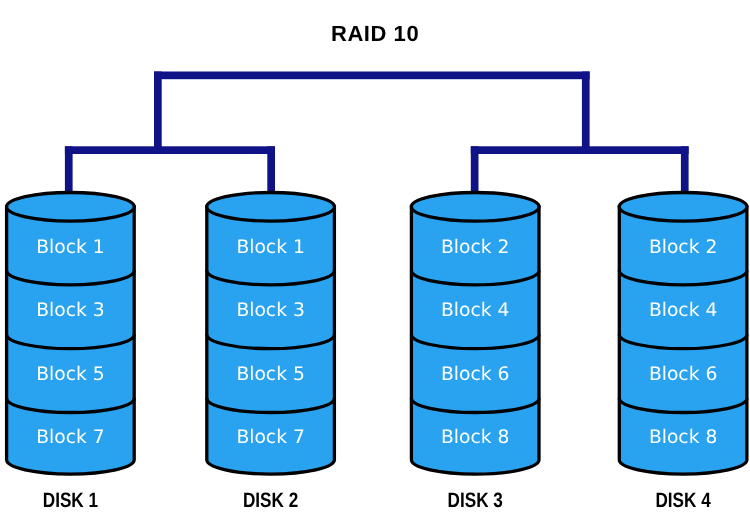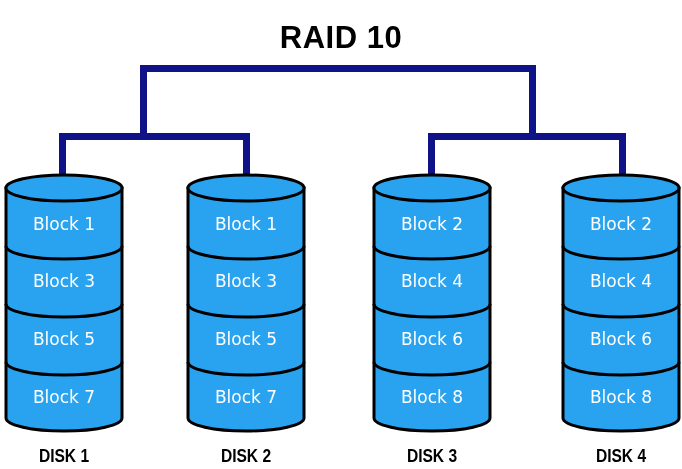--- a/index.html
+++ b/index.html
@@ -22,21 +22,21 @@
     height:469px;
     background:var(--background);
     overflow:hidden;
   }
   .title{
     position:absolute;
     top:20px;
     left:0;
     width:682px;
     text-align:center;
-    font-size:31px;
+    font-size:20px;
     font-weight:bold;
     color:var(--title-text);
     letter-spacing:0.5px;
   }
   .conn{
     position:absolute;
     background:var(--connector);
   }
   .disk{
     position:absolute;

